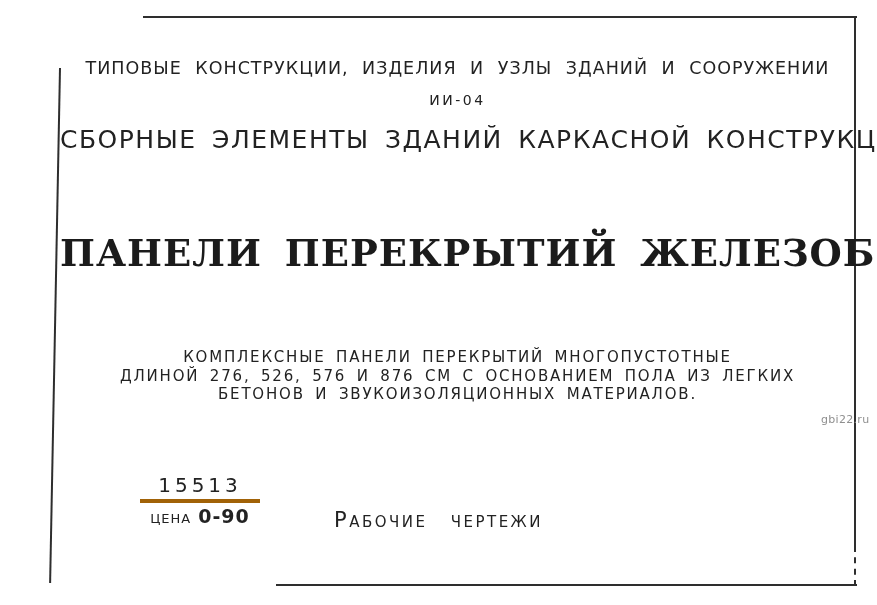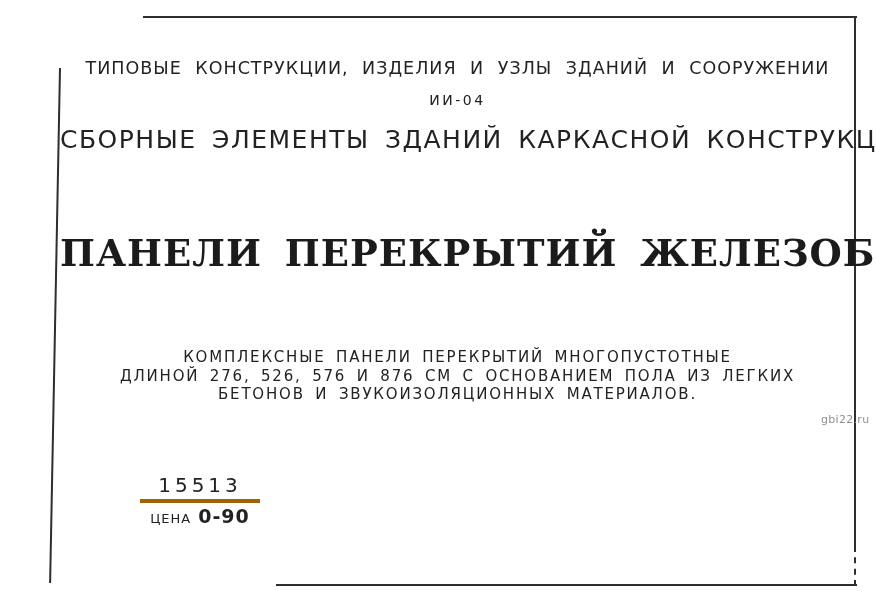--- a/index.html
+++ b/index.html
@@ -167,16 +167,17 @@
   <div class="center desc-line desc-3">БЕТОНОВ И ЗВУКОИЗОЛЯЦИОННЫХ МАТЕРИАЛОВ.</div>
 
   <div class="stamp">
     <div class="stamp-number">15513</div>
     <div class="stamp-price">
       <span class="price-label">ЦЕНА</span>
       <span class="price-value">0-90</span>
     </div>
   </div>
 
+  <div class="center footer-line">Рабочие чертежи</div>
 
   <div class="watermark">gbi22.ru</div>
 
 </div>
 
 </body></html>

